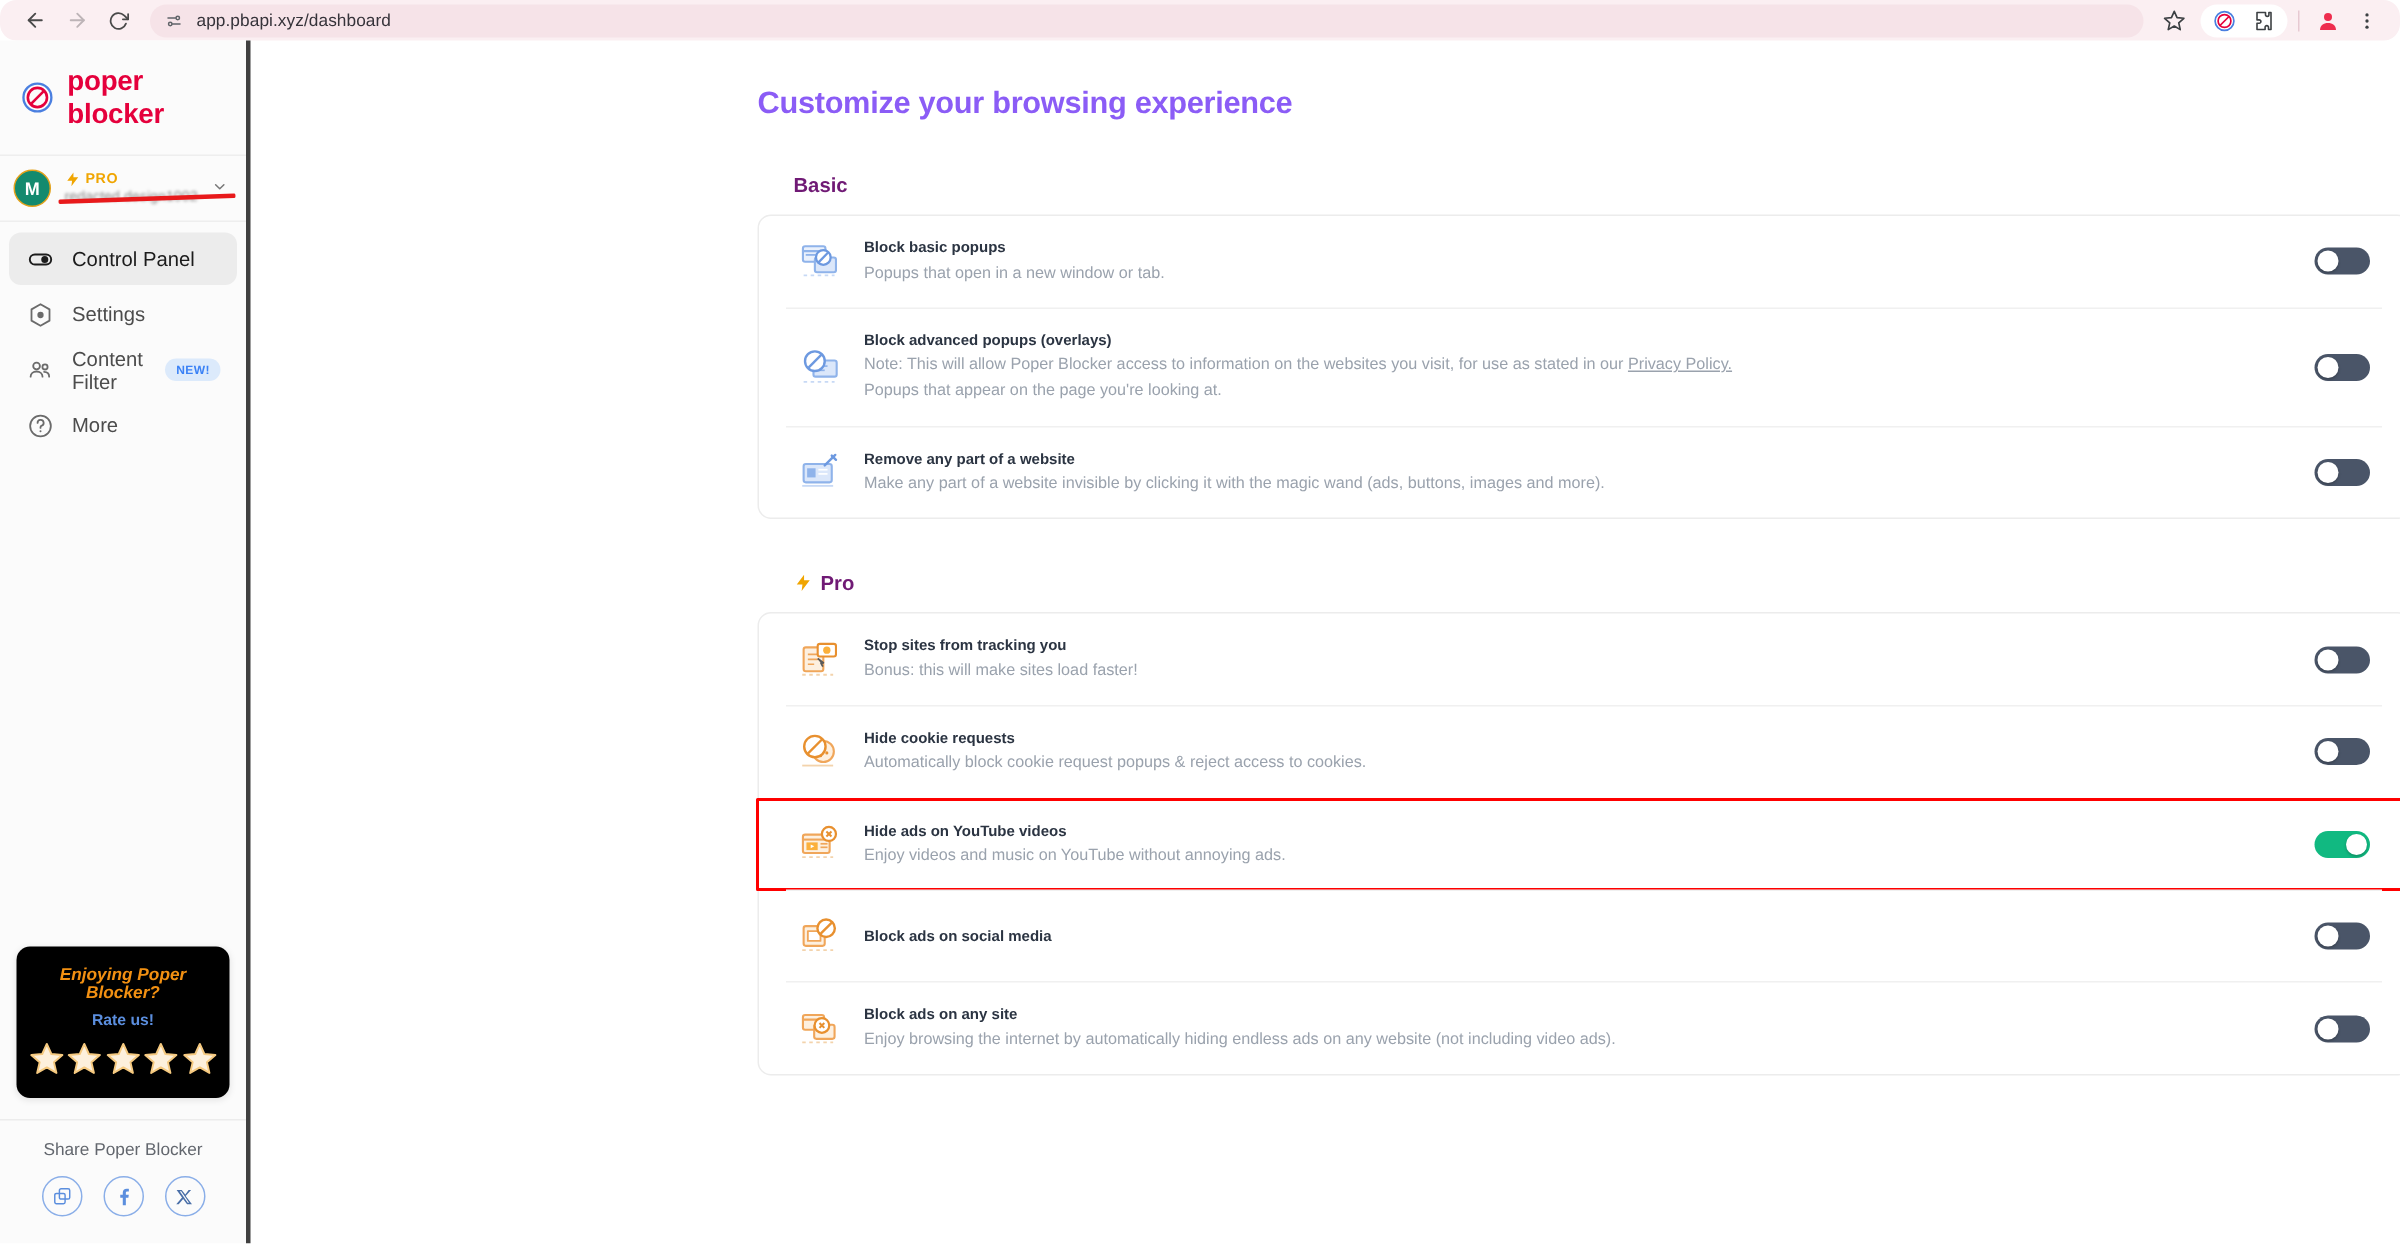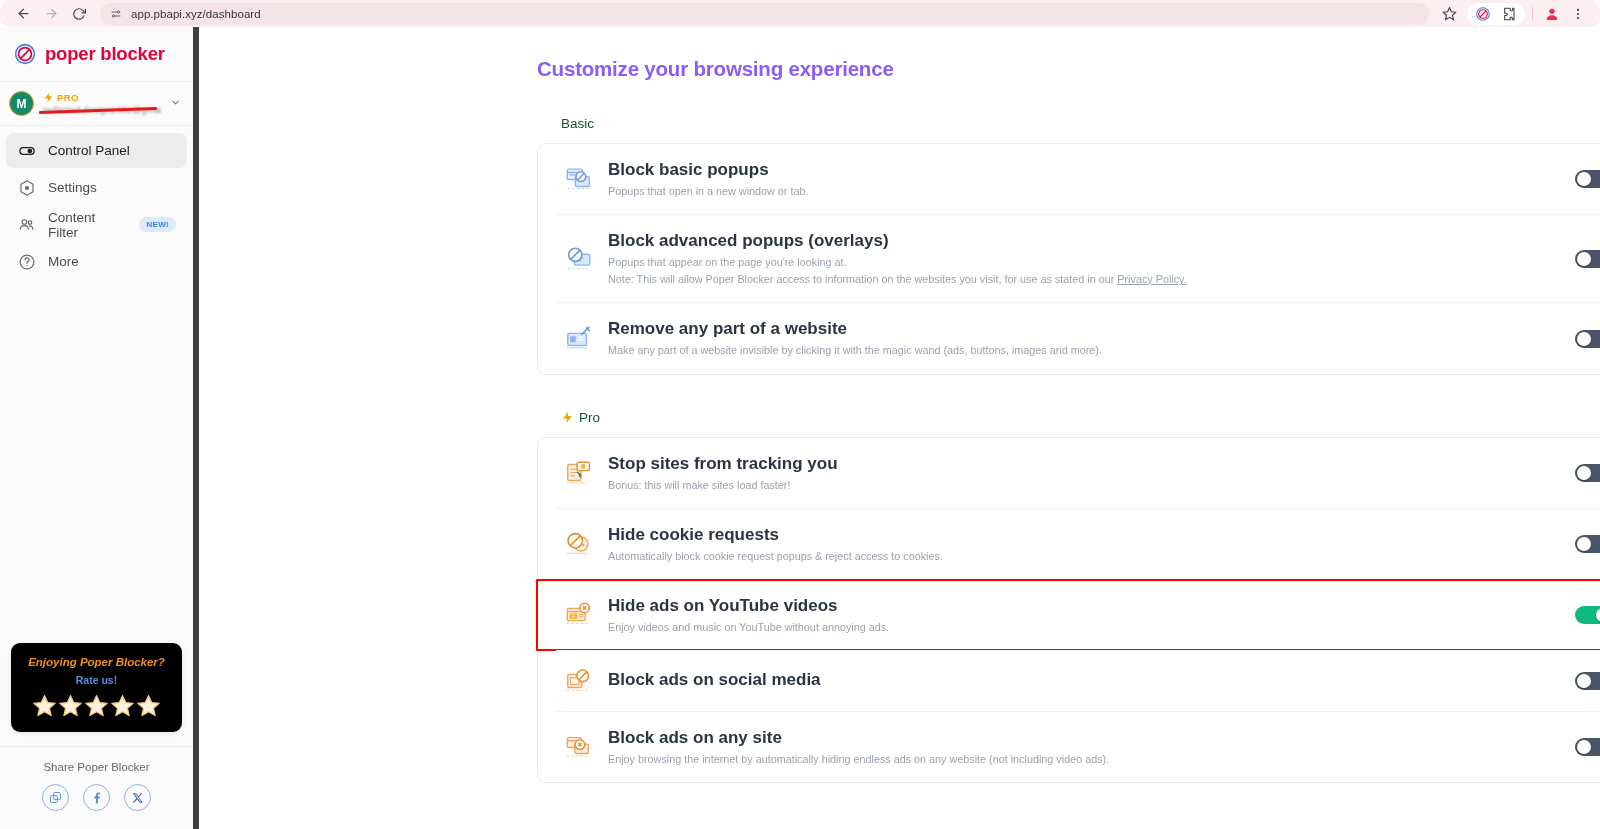--- a/index.html
+++ b/index.html
@@ -59,23 +59,23 @@
     gap: 2px;
     margin-left: 4px;
   }
   .tb-sep { width: 1px; height: 14px; background: #e7c9d2; margin: 0 5px; }
 
   
   .app { display: flex; height: 802px; }
 
   
   .sidebar {
-    width: 199px;
+    width: 167px;
     background: #fbfbfb;
-    border-right: 6px solid #404040;
+    border-right: 3px solid #404040;
     display: flex;
     flex-direction: column;
     position: relative;
   }
   .brand {
     display: flex; align-items: center; gap: 9px;
     padding: 16px 0 16px 14px;
     border-bottom: 1px solid #eeeeee;
   }
   .brand-name {
@@ -174,21 +174,21 @@
 
   
   .main { flex: 1; padding: 30px 0 0 0; overflow: hidden; }
   .page-title {
     font-size: 20.5px; font-weight: 700; color: #8b5cf6;
     margin-left: 338px; letter-spacing: -.2px;
   }
   .section-head {
     margin-left: 338px;
     margin-top: 35px;
-    font-size: 13.5px; font-weight: 400; color: #14532d;
+    font-size: 13.5px; font-weight: 700; color: #701a75;
     display: flex; align-items: center; gap: 5px; padding-left: 24px;
   }
   .card {
     margin-left: 338px;
     width: 1102px;
     border: 1px solid #ececec;
     border-radius: 9px;
     background: #fff;
     margin-top: 12px;
     padding: 0 18px;
@@ -200,21 +200,21 @@
     min-height: 52px;
     position: relative;
   }
   .row:first-child { border-top: none; }
   .row-ico {
     width: 34px; flex: 0 0 34px;
     display: flex; align-items: center; justify-content: center;
     margin-left: 6px; margin-right: 12px;
   }
   .row-txt { flex: 1; min-width: 0; }
-  .row-title { font-size: 17px; font-weight: 700; color: #2b3442; line-height: 1.35; }
+  .row-title { font-size: 10px; font-weight: 700; color: #2b3442; line-height: 1.35; }
   .row-desc { font-size: 10.8px; color: #9aa2ad; line-height: 1.5; margin-top: 1px; }
   .row-desc a { color: #9aa2ad; }
   .toggle {
     width: 37px; height: 18px;
     border-radius: 10px;
     background: #4a5568;
     position: relative;
     flex: 0 0 37px;
     margin-right: 8px;
   }
@@ -469,22 +469,22 @@
             <rect x="11" y="11" width="16.5" height="11.5" rx="1.6" fill="#dbe7fa"></rect>
             <line x1="13" y1="15" x2="21" y2="15" stroke="#8fb3ea" stroke-width="1.2"></line>
             <line x1="13" y1="18" x2="19" y2="18" stroke="#8fb3ea" stroke-width="1.2"></line>
             <circle cx="12" cy="11.5" r="7" fill="#fff" stroke="#6d99e0" stroke-width="1.7"></circle>
             <line x1="7.3" y1="16.2" x2="16.7" y2="6.8" stroke="#6d99e0" stroke-width="1.7"></line>
             <line x1="4" y1="26.2" x2="26" y2="26.2" stroke="#c7d9f5" stroke-width="1.3" stroke-dasharray="2.5 2.5"></line>
           </svg>
         </div>
         <div class="row-txt">
           <div class="row-title">Block advanced popups (overlays)</div>
+          <div class="row-desc"><span>Note: This will allow Poper Blocker access to information on the websites you visit, for use as stated in our </span><a href="#">Privacy Policy.</a></div>
           <div class="row-desc">Popups that appear on the page you're looking at.</div>
-          <div class="row-desc"><span>Note: This will allow Poper Blocker access to information on the websites you visit, for use as stated in our </span><a href="#">Privacy Policy.</a></div>
         </div>
         <div class="toggle">
             <span class="knob"></span>
           </div>
       </div>
 
       <div class="row">
         <div class="row-ico">
           <svg width="30" height="30" viewBox="0 0 32 32" fill="none" stroke="#8fb3ea" stroke-width="1.5" stroke-linejoin="round">
             <rect x="4" y="10" width="20" height="13" rx="1.6" fill="#dbe7fa"></rect>

